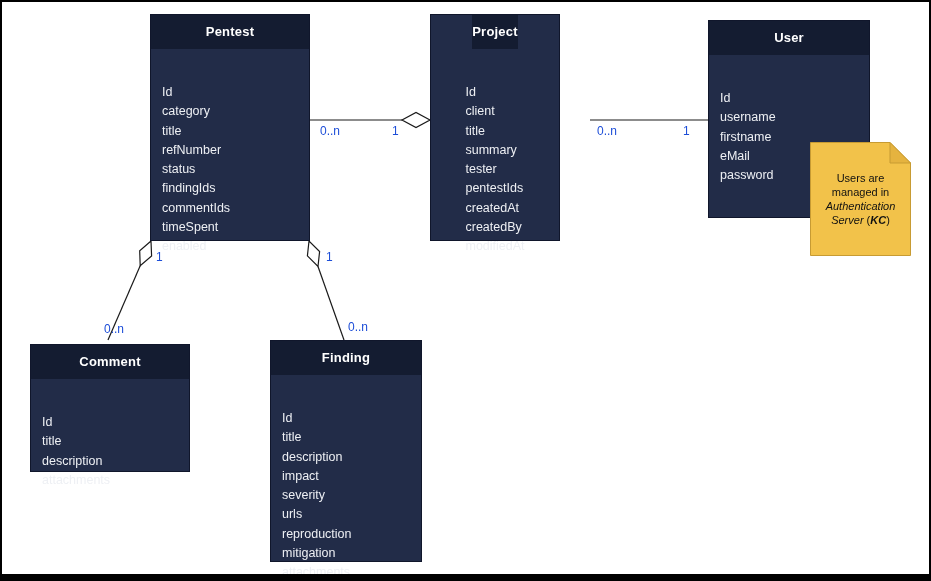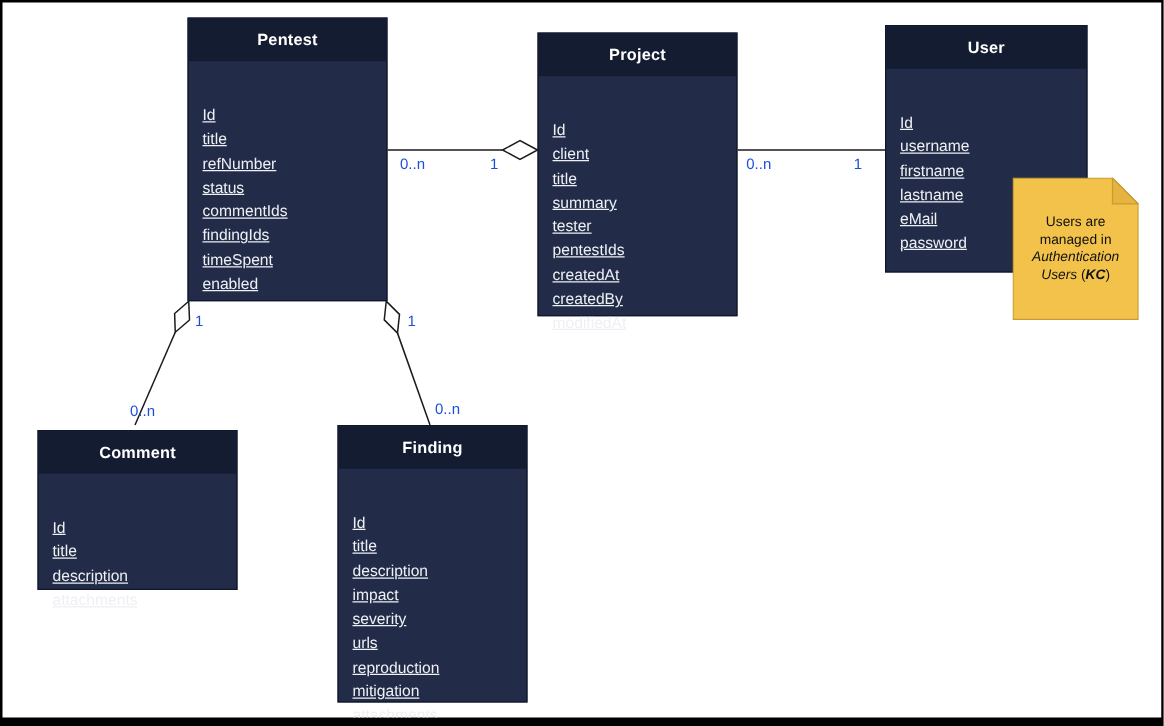--- a/index.html
+++ b/index.html
@@ -12,21 +12,21 @@
     position:absolute;display:flex;flex-direction:column;
     background:#222c48;border:1px solid #10162b;box-sizing:border-box;
     color:#eef0f4;
     gap:24px;
   }
   .entity-header{
     background:#141c31;color:#ffffff;font-weight:bold;font-size:13px;
     height:34px;line-height:34px;text-align:center;flex:0 0 auto;letter-spacing:.2px;
   }
   .entity-body{flex:1 1 auto;padding:10px 11px;font-size:12.5px;}
-  .field{line-height:19.3px;white-space:nowrap;text-decoration:underline;}
+  .field{line-height:19.3px;white-space:nowrap;}
   .card-label{
     position:absolute;font-size:12px;color:#1d4ed8;line-height:13px;background:transparent;
   }
   .note{position:absolute;left:808px;top:140px;width:101px;height:114px;}
   .note svg{position:absolute;left:0;top:0;}
   .note-text{
     position:absolute;left:0;top:0;width:100%;height:100%;
     display:flex;align-items:center;justify-content:center;text-align:center;
     font-size:11px;line-height:14px;color:#111;padding:4px 6px;box-sizing:border-box;
   }
@@ -49,52 +49,52 @@
     <line x1="138.2" y1="263.8" x2="106" y2="338" stroke="#1a1a1a" stroke-width="1.2"></line>
 
     <polygon points="307,239 305.4,253.9 316,264.5 317.6,249.5" fill="#ffffff" stroke="#1a1a1a" stroke-width="1.2"></polygon>
     <line x1="316" y1="264.5" x2="342" y2="338" stroke="#1a1a1a" stroke-width="1.2"></line>
   </svg>
 
   <div class="entity" style="left:148px;top:12px;width:160px;height:227px;">
     <div class="entity-header">Pentest</div>
     <div class="entity-body">
         <div class="field">Id</div>
+        <div class="field">category</div>
         <div class="field">title</div>
         <div class="field">refNumber</div>
         <div class="field">status</div>
+        <div class="field">findingIds</div>
         <div class="field">commentIds</div>
-        <div class="field">findingIds</div>
         <div class="field">timeSpent</div>
         <div class="field">enabled</div>
       </div>
   </div>
 
-  <div class="entity" style="left:428px;top:24px;width:160px;height:227px;">
+  <div class="entity" style="left:428px;top:12px;width:130px;height:227px;align-items:center;">
     <div class="entity-header">Project</div>
     <div class="entity-body">
         <div class="field">Id</div>
         <div class="field">client</div>
         <div class="field">title</div>
         <div class="field">summary</div>
         <div class="field">tester</div>
         <div class="field">pentestIds</div>
         <div class="field">createdAt</div>
         <div class="field">createdBy</div>
         <div class="field">modifiedAt</div>
       </div>
   </div>
 
   <div class="entity" style="left:706px;top:18px;width:162px;height:198px;">
     <div class="entity-header">User</div>
     <div class="entity-body">
         <div class="field">Id</div>
         <div class="field">username</div>
         <div class="field">firstname</div>
-        <div class="field">lastname</div>
         <div class="field">eMail</div>
         <div class="field">password</div>
       </div>
   </div>
 
   <div class="entity" style="left:28px;top:342px;width:160px;height:128px;">
     <div class="entity-header">Comment</div>
     <div class="entity-body">
         <div class="field">Id</div>
         <div class="field">title</div>
@@ -130,18 +130,18 @@
   <span class="card-label" style="left:324px;top:249px;">1</span>
   <span class="card-label" style="left:346px;top:319px;">0..n</span>
 
   <div class="note">
     <svg width="101" height="114" viewBox="0 0 101 114">
       <path d="M0.5,0.5 L80,0.5 L100.5,21 L100.5,113.5 L0.5,113.5 Z" fill="#f2c24a" stroke="#c79b33" stroke-width="1"></path>
       <path d="M80,0.5 L80,21 L100.5,21 Z" fill="#e5b33f" stroke="#c79b33" stroke-width="1"></path>
     </svg>
     <div class="note-text">
       <div>
-        <span>Users are managed in </span><span class="it">Authentication Users</span><span> (</span><span class="bi">KC</span><span>)</span>
+        <span>Users are managed in </span><span class="it">Authentication Server</span><span> (</span><span class="bi">KC</span><span>)</span>
       </div>
     </div>
   </div>
 
 </div>
 
 </body></html>

